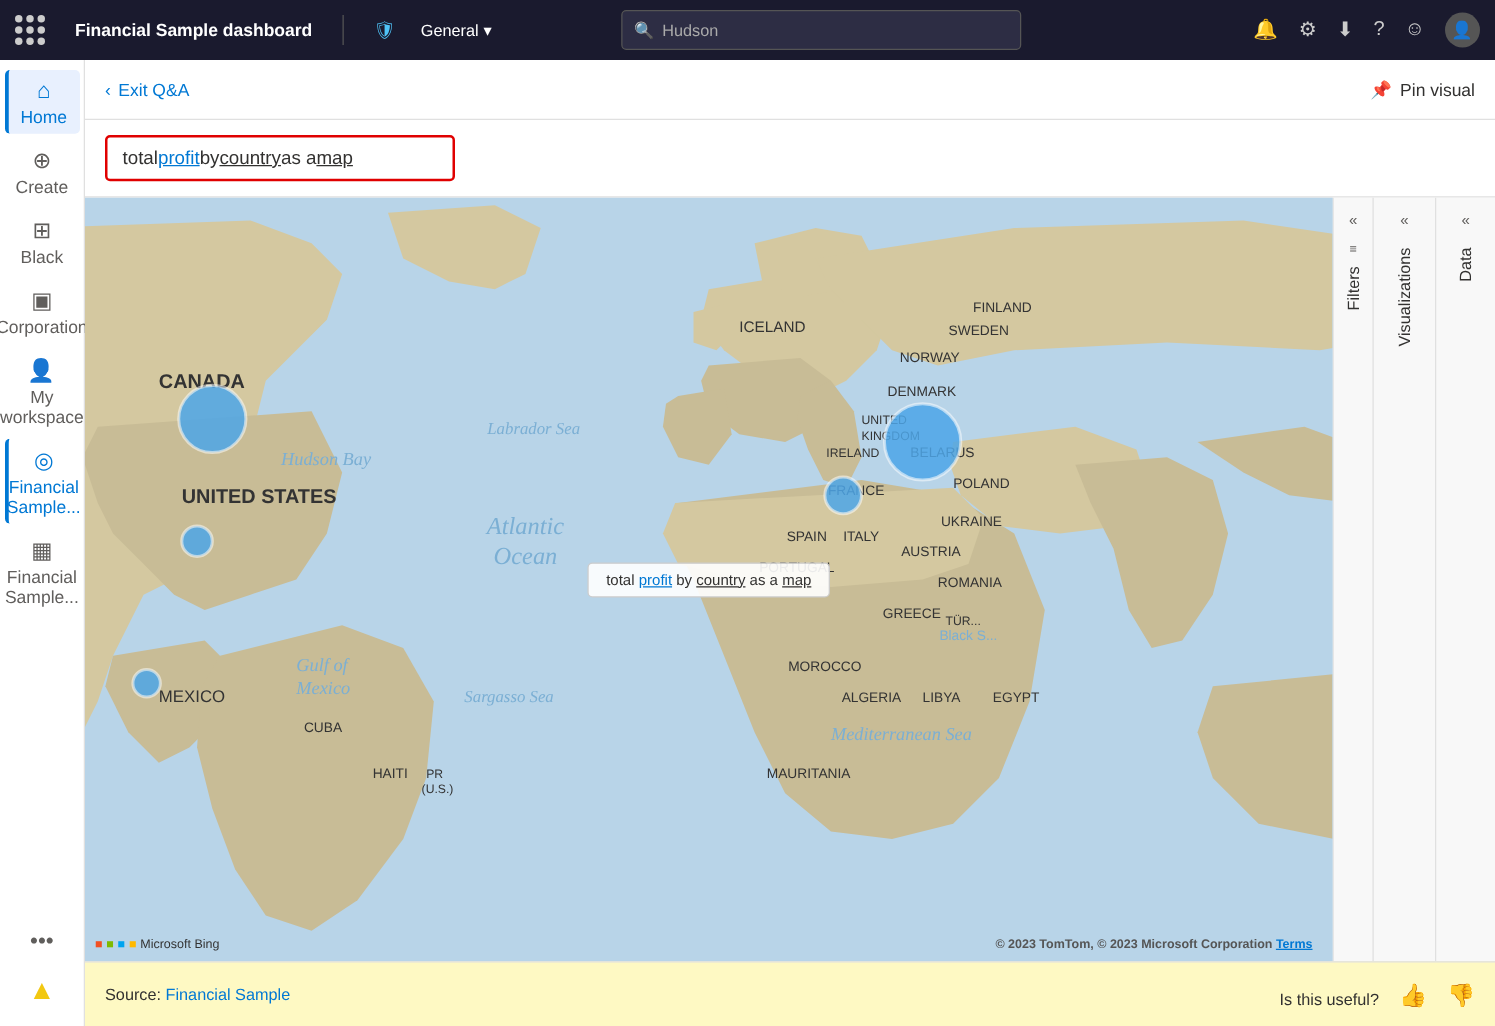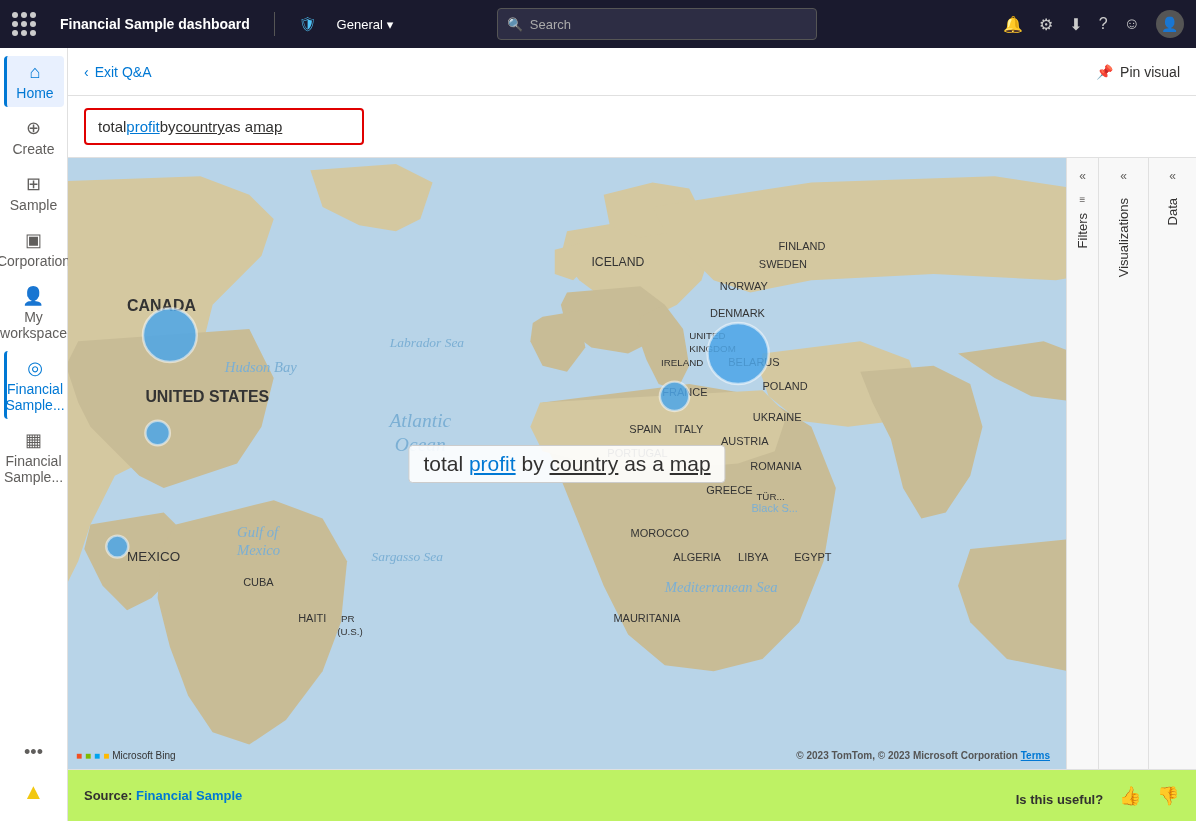--- a/index.html
+++ b/index.html
@@ -130,21 +130,21 @@
 
     .map-label {
       position: absolute;
       top: 50%;
       left: 50%;
       transform: translate(-50%, -50%);
       background: rgba(255,255,255,0.9);
       border: 1px solid #ccc;
       border-radius: 4px;
       padding: 6px 14px;
-      font-size: 21px;
+      font-size: 12px;
       color: #323130;
       pointer-events: none;
       white-space: nowrap;
     }
 
     .bing-logo {
       position: absolute;
       bottom: 8px;
       left: 8px;
       font-size: 10px;
@@ -208,29 +208,28 @@
       width: 48px;
       background: #f8f8f8;
       border-left: 1px solid #e0e0e0;
       display: flex;
       flex-direction: column;
       align-items: center;
     }
 
     
     .footer-area {
-      background: #bef264;
+      background: #fef9c3;
       border-top: 1px solid #e0e0e0;
       padding: 10px 16px;
       display: flex;
       align-items: center;
       justify-content: space-between;
       flex-shrink: 0;
       height: 52px;
-      font-weight: bold;
     }
     .source-text { font-size: 13px; color: #323130; }
     .source-link { color: #0078d4; text-decoration: none; }
     .useful-section { display: flex; align-items: flex-end; gap: 16px; font-size: 13px; color: #323130; }
     .thumb-icon { font-size: 18px; color: #605e5c; cursor: pointer; }
     .thumb-down { color: #c50f1f; }
   </style>
 </head>
 <body>
 
@@ -248,21 +247,21 @@
   </div>
   <span class="nav-title">Financial Sample dashboard</span>
   <div class="nav-divider"></div>
   <span class="nav-shield">🛡</span>
   <div class="nav-general">
     <span>General</span>
     <span>▾</span>
   </div>
   <div class="nav-search">
     <span>🔍</span>
-    <span>Search</span>
+    <span>Hudson</span>
   </div>
   <div class="nav-icons">
     <span class="nav-icon">🔔</span>
     <span class="nav-icon">⚙</span>
     <span class="nav-icon">⬇</span>
     <span class="nav-icon">?</span>
     <span class="nav-icon">☺</span>
     <div class="nav-avatar">👤</div>
   </div>
 </div>
@@ -273,21 +272,21 @@
     <div class="sidebar-item active">
       <span class="sidebar-item-icon">⌂</span>
       <span class="sidebar-item-label">Home</span>
     </div>
     <div class="sidebar-item">
       <span class="sidebar-item-icon">⊕</span>
       <span class="sidebar-item-label">Create</span>
     </div>
     <div class="sidebar-item">
       <span class="sidebar-item-icon">⊞</span>
-      <span class="sidebar-item-label">Sample</span>
+      <span class="sidebar-item-label">Black</span>
     </div>
     <div class="sidebar-item">
       <span class="sidebar-item-icon">▣</span>
       <span class="sidebar-item-label">Corporation</span>
     </div>
     <div class="sidebar-item">
       <span class="sidebar-item-icon">👤</span>
       <span class="sidebar-item-label">My workspace</span>
     </div>
     <div class="sidebar-item financial-active" style="border-left:3px solid #0078d4;">

